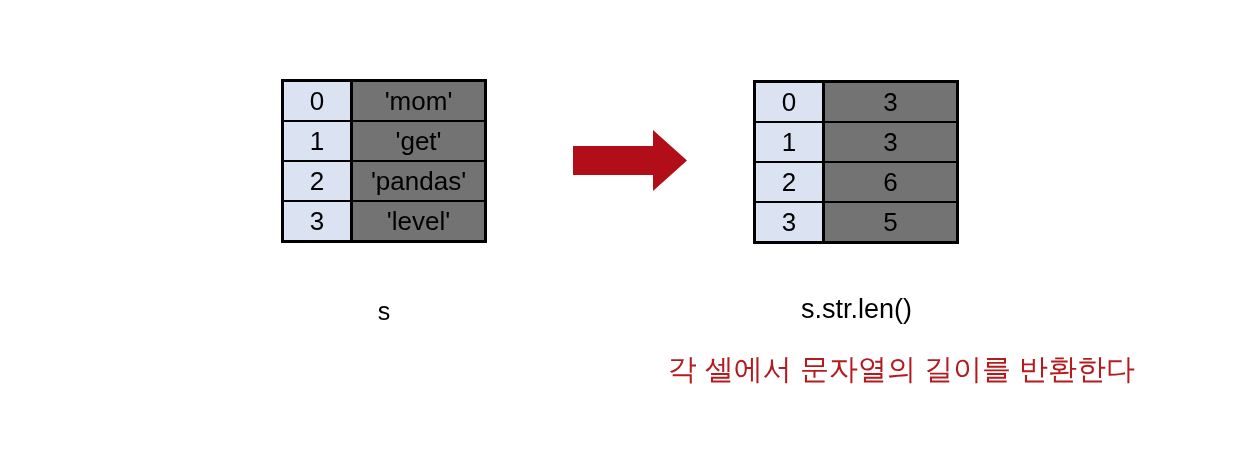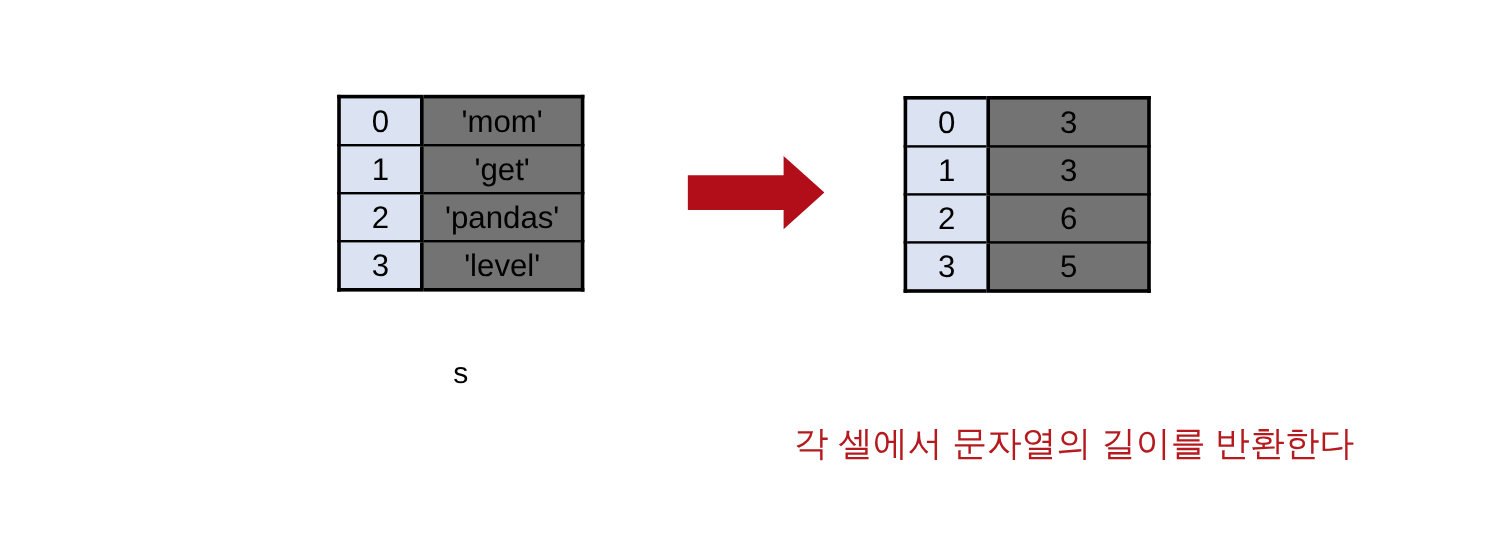--- a/index.html
+++ b/index.html
@@ -125,16 +125,17 @@
         <td class="val">6</td>
       </tr>
       <tr>
         <td class="idx" style="background: rgb(219, 227, 242);">3</td>
         <td class="val">5</td>
       </tr>
     </tbody>
   </table>
 
   <div class="table-label" id="left-label">s</div>
+  <div class="table-label" id="right-label">s.str.len()</div>
 
-  <div class="caption" id="caption" style="color: rgb(180, 26, 30);">각 셀에서 문자열의 길이를 반환한다</div>
+  <div class="caption" id="caption" style="color: rgb(180, 26, 30); text-align: right;">각 셀에서 문자열의 길이를 반환한다</div>
 
 </div>
 
 </body></html>

